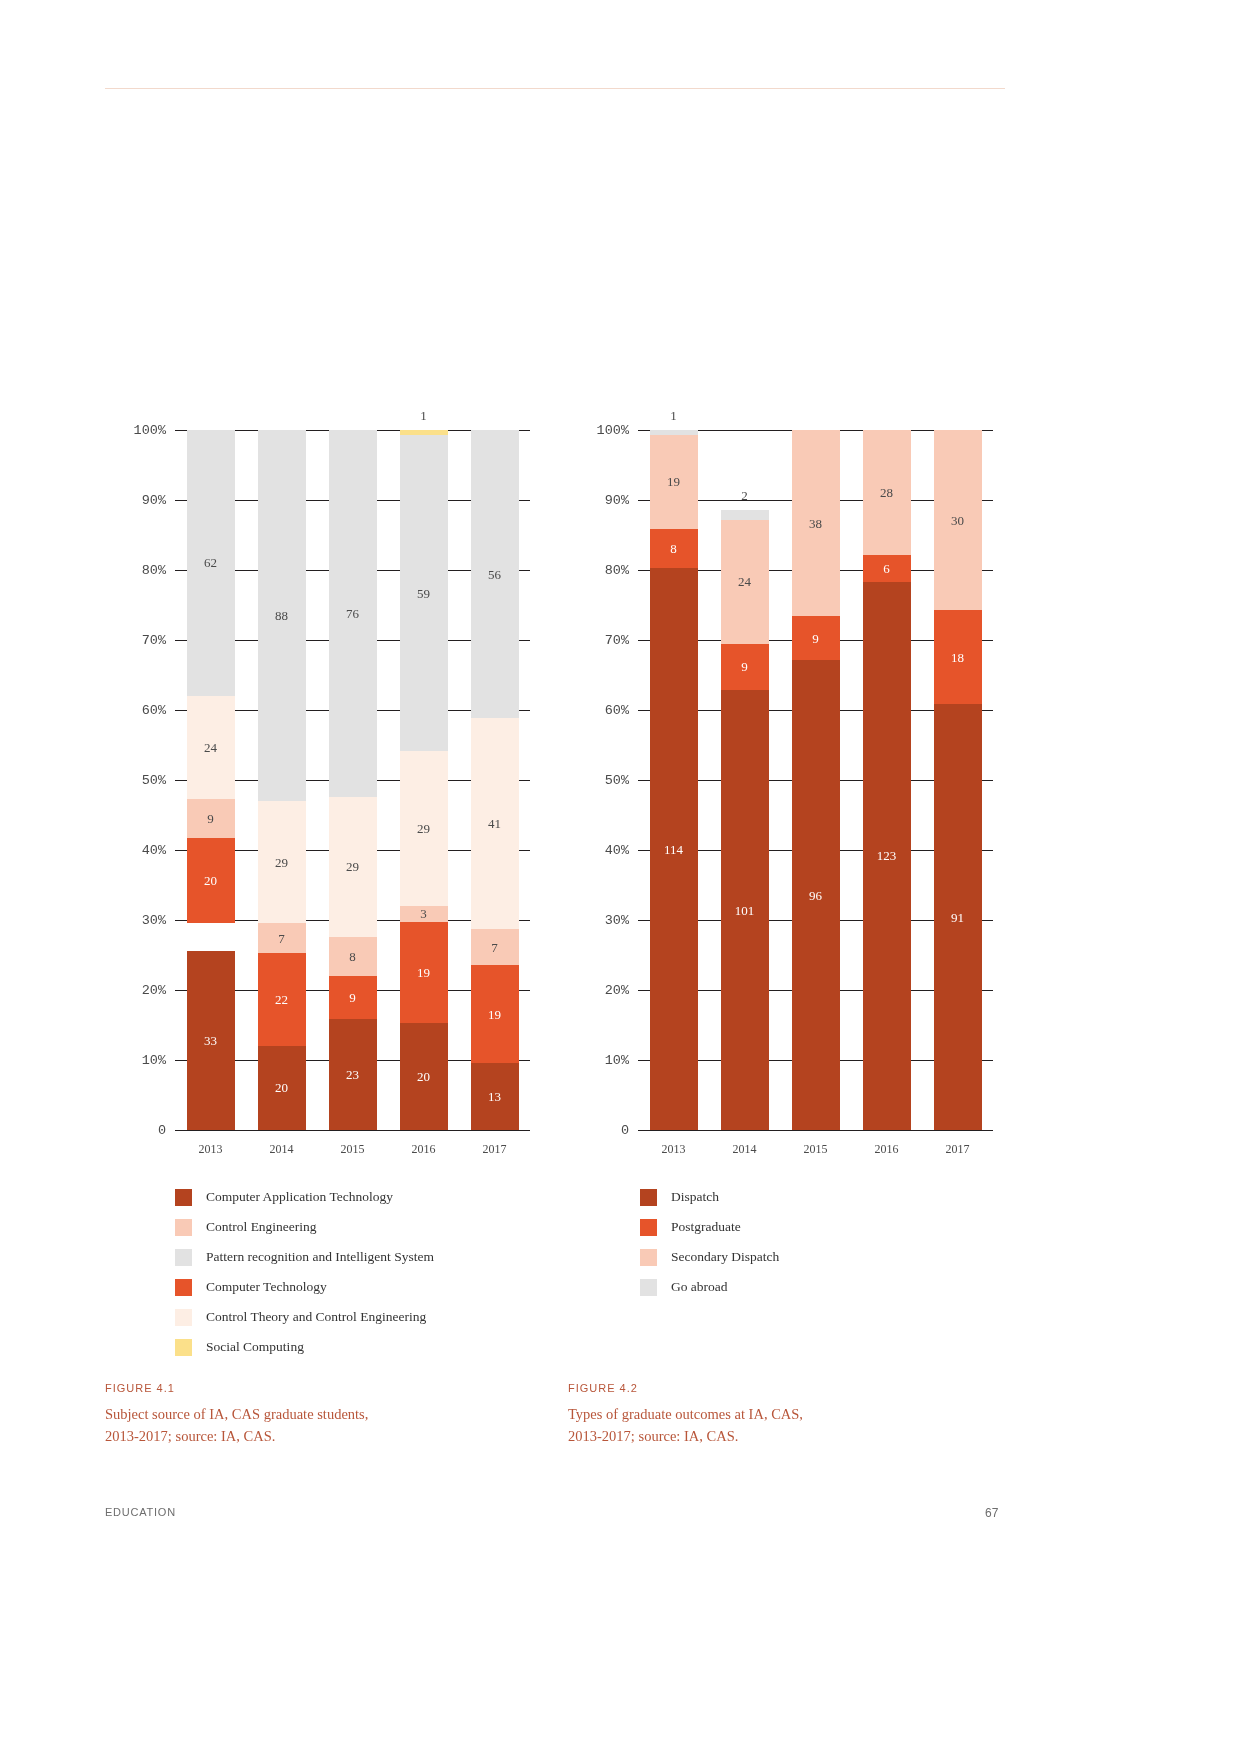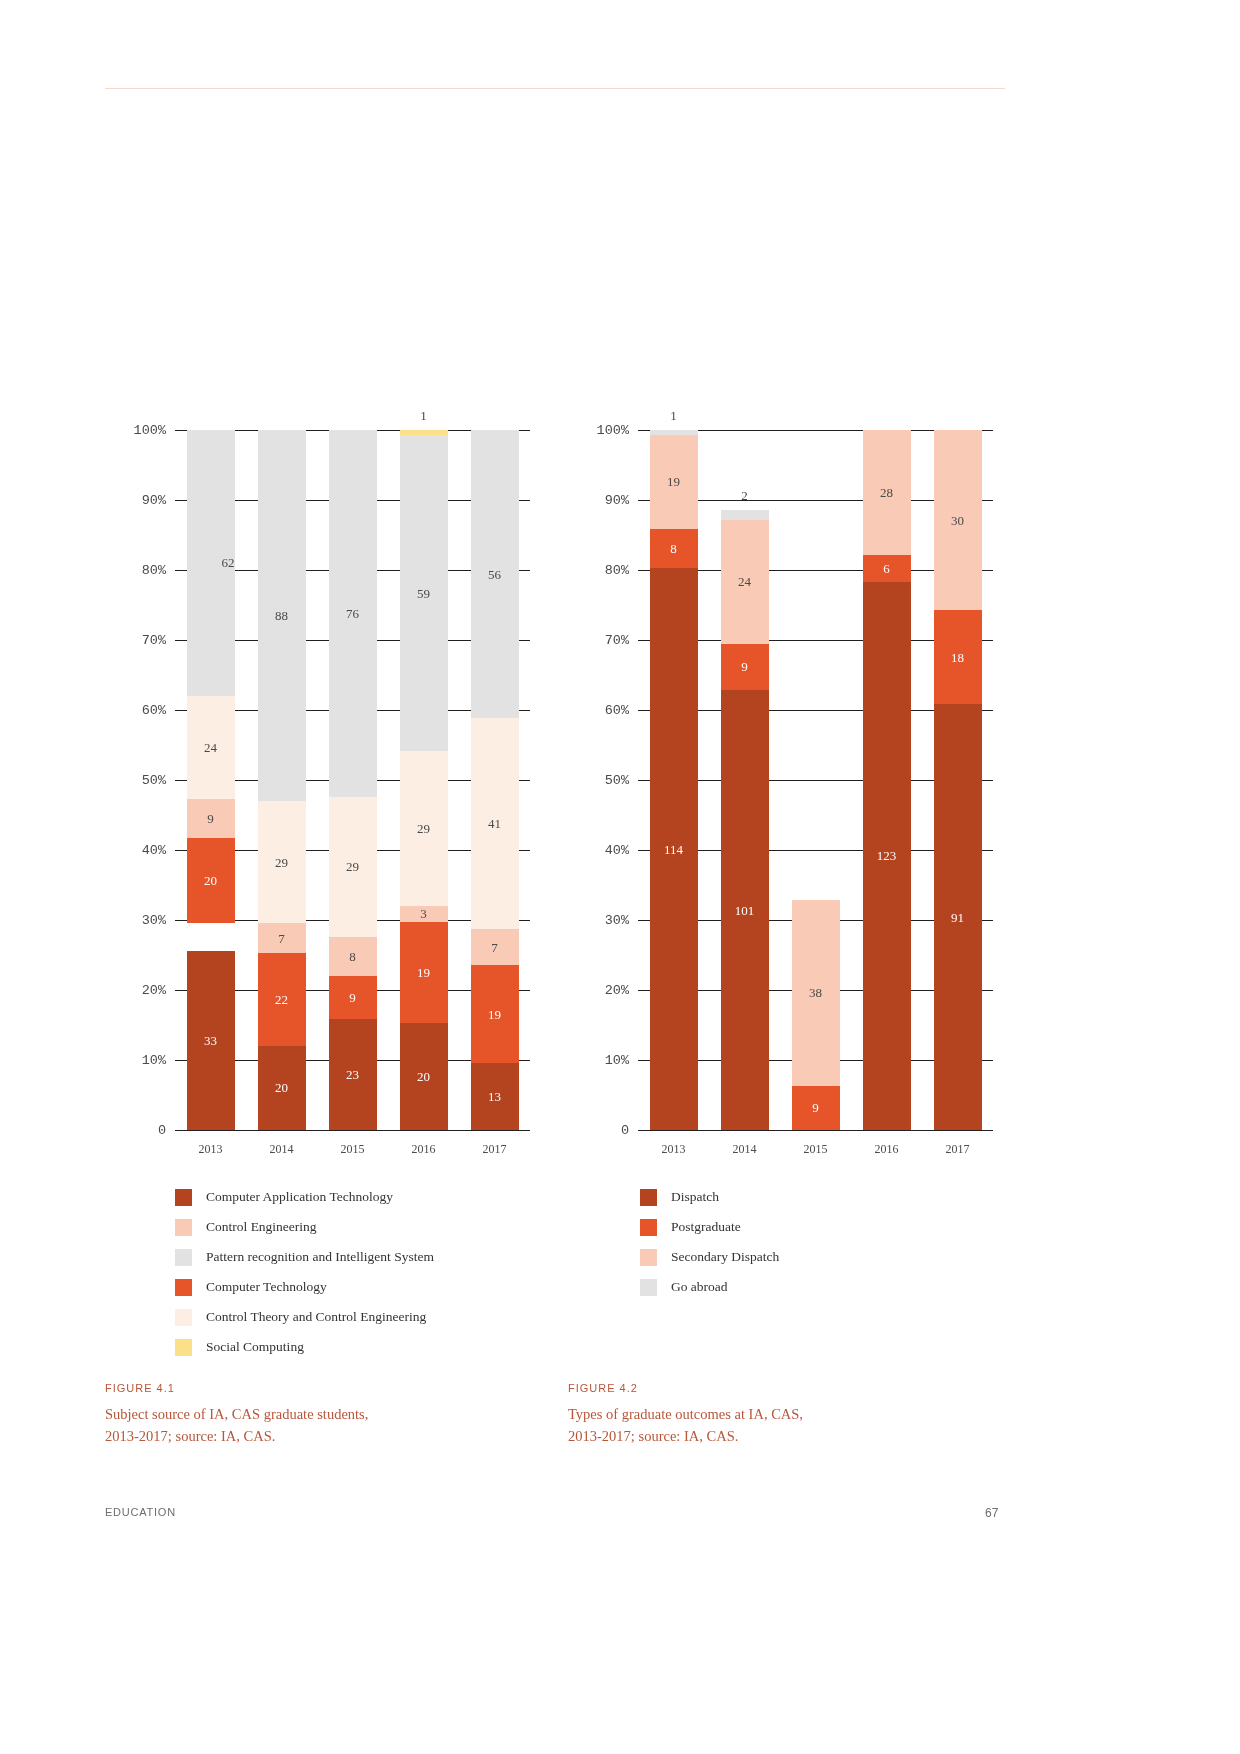--- a/index.html
+++ b/index.html
@@ -103,21 +103,21 @@
               </div>
               <div class="seg mid" style="height: 94.5946px; background: rgb(230, 84, 42);">
                 <span>20</span>
               </div>
               <div class="seg light" style="height: 42.5676px; background: rgb(249, 202, 182);">
                 <span>9</span>
               </div>
               <div class="seg pale" style="height: 113.514px; background: rgb(253, 238, 228);">
                 <span>24</span>
               </div>
-              <div class="seg grey" style="height: 293.243px; background: rgb(226, 226, 226); justify-content: flex-end;">
+              <div class="seg grey" style="height: 293.243px; background: rgb(226, 226, 226);">
                 <span>62</span>
               </div>
             </div>
           </div>
           <div class="bar-col">
             <div style="width: 100%; height: 100%; display: flex; flex-direction: column-reverse; justify-content: flex-start;">
               <div class="seg dark" style="height: 84.3373px; background: rgb(180, 67, 31);">
                 <span>20</span>
               </div>
               <div class="seg mid" style="height: 92.7711px; background: rgb(230, 84, 42);">
@@ -259,20 +259,23 @@
               <div class="seg light" style="height: 123.529px; background: rgb(249, 202, 182);">
                 <span>24</span>
               </div>
               <div class="seg grey" style="height: 10.2941px; background: rgb(226, 226, 226);">
                 <div class="ext-label">2</div>
               </div>
             </div>
           </div>
           <div class="bar-col">
             <div style="width: 100%; height: 100%; display: flex; flex-direction: column-reverse; justify-content: flex-start;">
+              <div class="seg dark" style="height: 469.93px; background: rgb(180, 67, 31);">
+                <span>96</span>
+              </div>
               <div class="seg mid" style="height: 44.0559px; background: rgb(230, 84, 42);">
                 <span>9</span>
               </div>
               <div class="seg light" style="height: 186.014px; background: rgb(249, 202, 182);">
                 <span>38</span>
               </div>
             </div>
           </div>
           <div class="bar-col">
             <div style="width: 100%; height: 100%; display: flex; flex-direction: column-reverse; justify-content: flex-start;">

